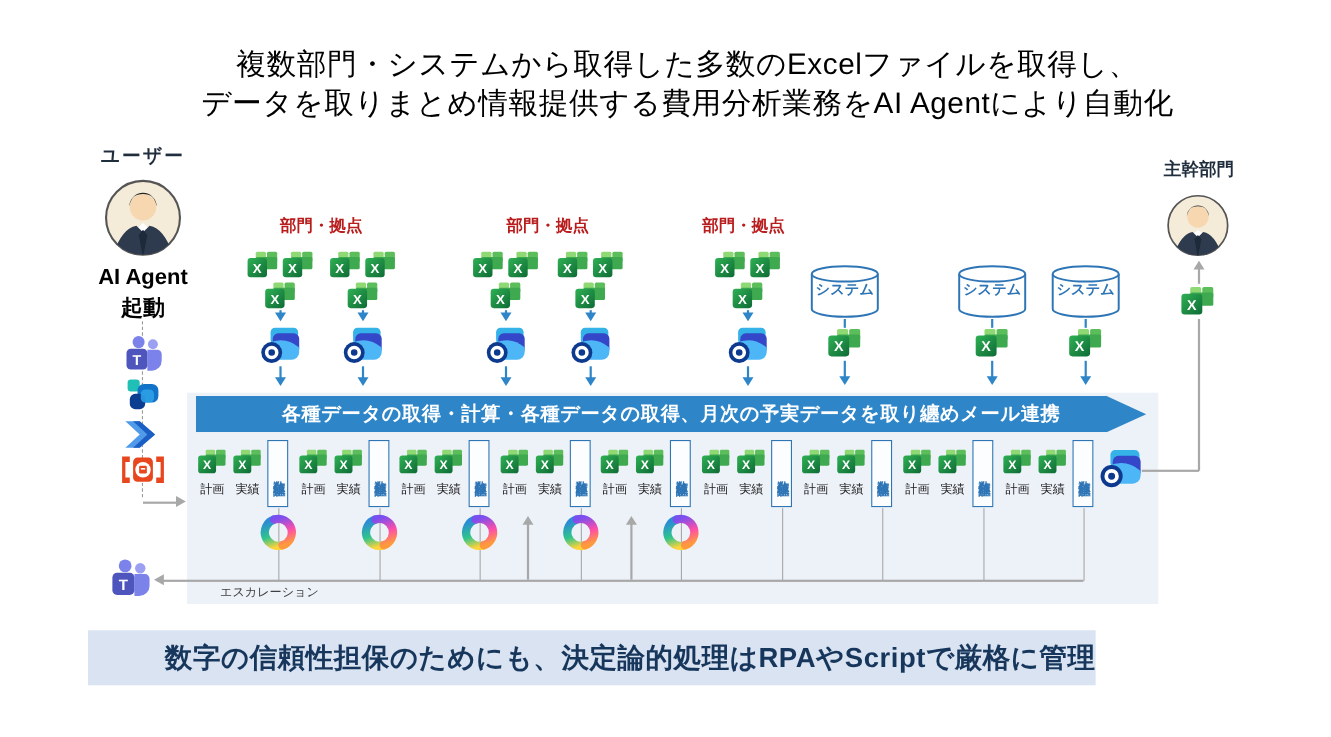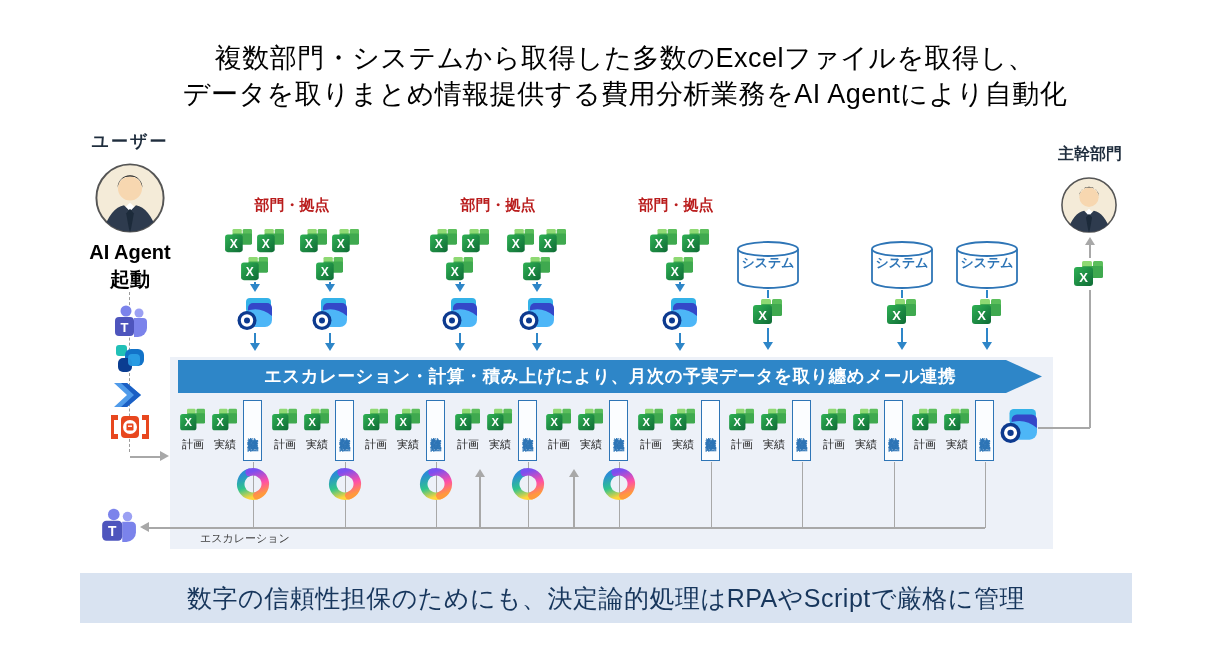--- a/index.html
+++ b/index.html
@@ -3,22 +3,22 @@
 <meta charset="utf-8">
 <style>
   html,body{margin:0;padding:0;background:#fff;font-family:"Liberation Sans",sans-serif;}
   .stage{position:relative;width:1210px;height:670px;background:#fff;overflow:hidden;}
   .title-line{position:absolute;left:0;width:1210px;text-align:center;font-size:27px;font-weight:500;color:#000;letter-spacing:.5px;margin-left:20px;}
   
   .panel{position:absolute;left:170px;top:357px;width:883px;height:192px;background:#EDF1F8;}
   .banner{position:absolute;left:178px;top:360px;width:864px;height:33px;line-height:33px;text-align:center;
     color:#fff;font-size:17.5px;font-weight:bold;letter-spacing:.5px;
     clip-path:polygon(0 0,calc(100% - 36px) 0,100% 50%,calc(100% - 36px) 100%,0 100%);}
-  .footer{position:absolute;left:80px;top:573px;width:1052px;height:50px;line-height:50px;text-align:center;
-    font-size:25px;font-weight:normal;letter-spacing:.5px;}
+  .footer{position:absolute;left:80px;top:573px;width:916px;height:50px;line-height:50px;text-align:right;
+    font-size:25px;font-weight:bold;letter-spacing:.5px;}
   
   .grp-label{position:absolute;width:140px;text-align:center;font-size:15px;font-weight:bold;color:#b91c1c;top:196px;}
   .actor-label{position:absolute;text-align:center;font-weight:bold;color:#1F2D3D;}
   
   .dept-col{position:absolute;top:228px;width:66px;display:flex;flex-direction:column;align-items:center;}
   .pairrow{display:flex;gap:2px;}
   .sys-col{position:absolute;top:240px;width:66px;display:flex;flex-direction:column;align-items:center;}
   .cyl-wrap{position:relative;width:66px;height:50px;}
   .cyl-label{position:absolute;left:0;top:14px;width:66px;text-align:center;font-size:13px;font-weight:bold;color:#2E75B6;}
   
@@ -284,21 +284,21 @@
       <div class="cyl-label">システム</div>
       </div>
     <div class="cline" style="height:8px"></div>
     <svg class="icon" width="32" height="28">
         <use href="#sym-excel"></use>
       </svg>
     <div class="cline head" style="height:20px;margin-top:2px"></div>
   </div>
 
   <div class="panel"></div>
-  <div class="banner" style="background:#2E86C8">エスカレーション・計算・積み上げにより、月次の予実データを取り纏めメール連携</div>
+  <div class="banner" style="background:#2E86C8">各種データの取得・計算・各種データの取得、月次の予実データを取り纏めメール連携</div>
 
   <div class="gline" style="left:252.5px;top:462px;height:66px"></div>
   <div class="gline" style="left:344.5px;top:462px;height:66px"></div>
   <div class="gline" style="left:435.5px;top:462px;height:66px"></div>
   <div class="gline" style="left:527.5px;top:462px;height:66px"></div>
   <div class="gline" style="left:618.5px;top:462px;height:66px"></div>
   <div class="gline" style="left:710.5px;top:462px;height:66px"></div>
   <div class="gline" style="left:801.5px;top:462px;height:66px"></div>
   <div class="gline" style="left:893.5px;top:462px;height:66px"></div>
   <div class="gline" style="left:984.5px;top:462px;height:66px"></div>

